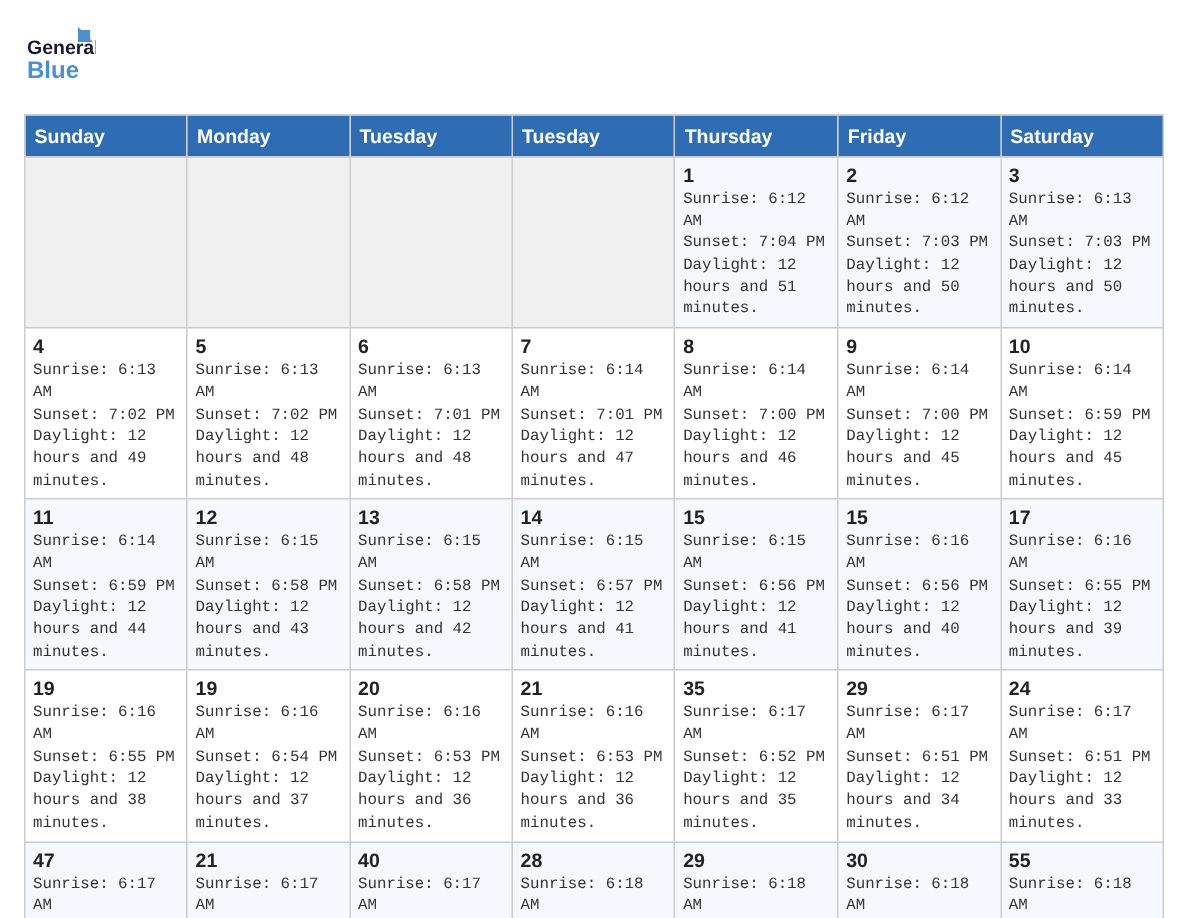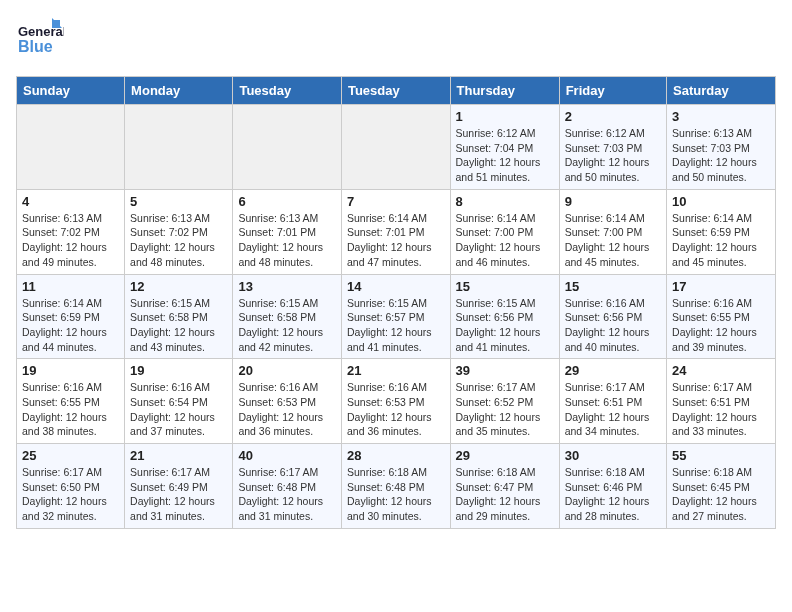--- a/index.html
+++ b/index.html
@@ -65,20 +65,21 @@
       font-size: 13px;
       font-weight: bold;
       color: #222;
       display: block;
       margin-bottom: 2px;
     }
     .day-detail {
       color: #333;
       line-height: 1.4;
       font-size: 10.5px;
+      font-family: Liberation Mono, monospace;
     }
     .empty-cell {
       background: #f0f0f0 !important;
     }
   </style>
 </head>
 <body>
 
 <div class="header-row">
   <div class="logo">
@@ -239,41 +240,41 @@
 Sunset: 6:53 PM
 Daylight: 12 hours and 36 minutes.</div>
         </td>
         <td>
           <span class="day-num">21</span>
           <div class="day-detail" style="white-space: pre-line;">Sunrise: 6:16 AM
 Sunset: 6:53 PM
 Daylight: 12 hours and 36 minutes.</div>
         </td>
         <td>
-          <span class="day-num">39</span>
+          <span class="day-num">35</span>
           <div class="day-detail" style="white-space: pre-line;">Sunrise: 6:17 AM
 Sunset: 6:52 PM
 Daylight: 12 hours and 35 minutes.</div>
         </td>
         <td>
           <span class="day-num">29</span>
           <div class="day-detail" style="white-space: pre-line;">Sunrise: 6:17 AM
 Sunset: 6:51 PM
 Daylight: 12 hours and 34 minutes.</div>
         </td>
         <td>
           <span class="day-num">24</span>
           <div class="day-detail" style="white-space: pre-line;">Sunrise: 6:17 AM
 Sunset: 6:51 PM
 Daylight: 12 hours and 33 minutes.</div>
         </td>
       </tr>
       <tr>
         <td>
-          <span class="day-num">25</span>
+          <span class="day-num">47</span>
           <div class="day-detail" style="white-space: pre-line;">Sunrise: 6:17 AM
 Sunset: 6:50 PM
 Daylight: 12 hours and 32 minutes.</div>
         </td>
         <td>
           <span class="day-num">21</span>
           <div class="day-detail" style="white-space: pre-line;">Sunrise: 6:17 AM
 Sunset: 6:49 PM
 Daylight: 12 hours and 31 minutes.</div>
         </td>

